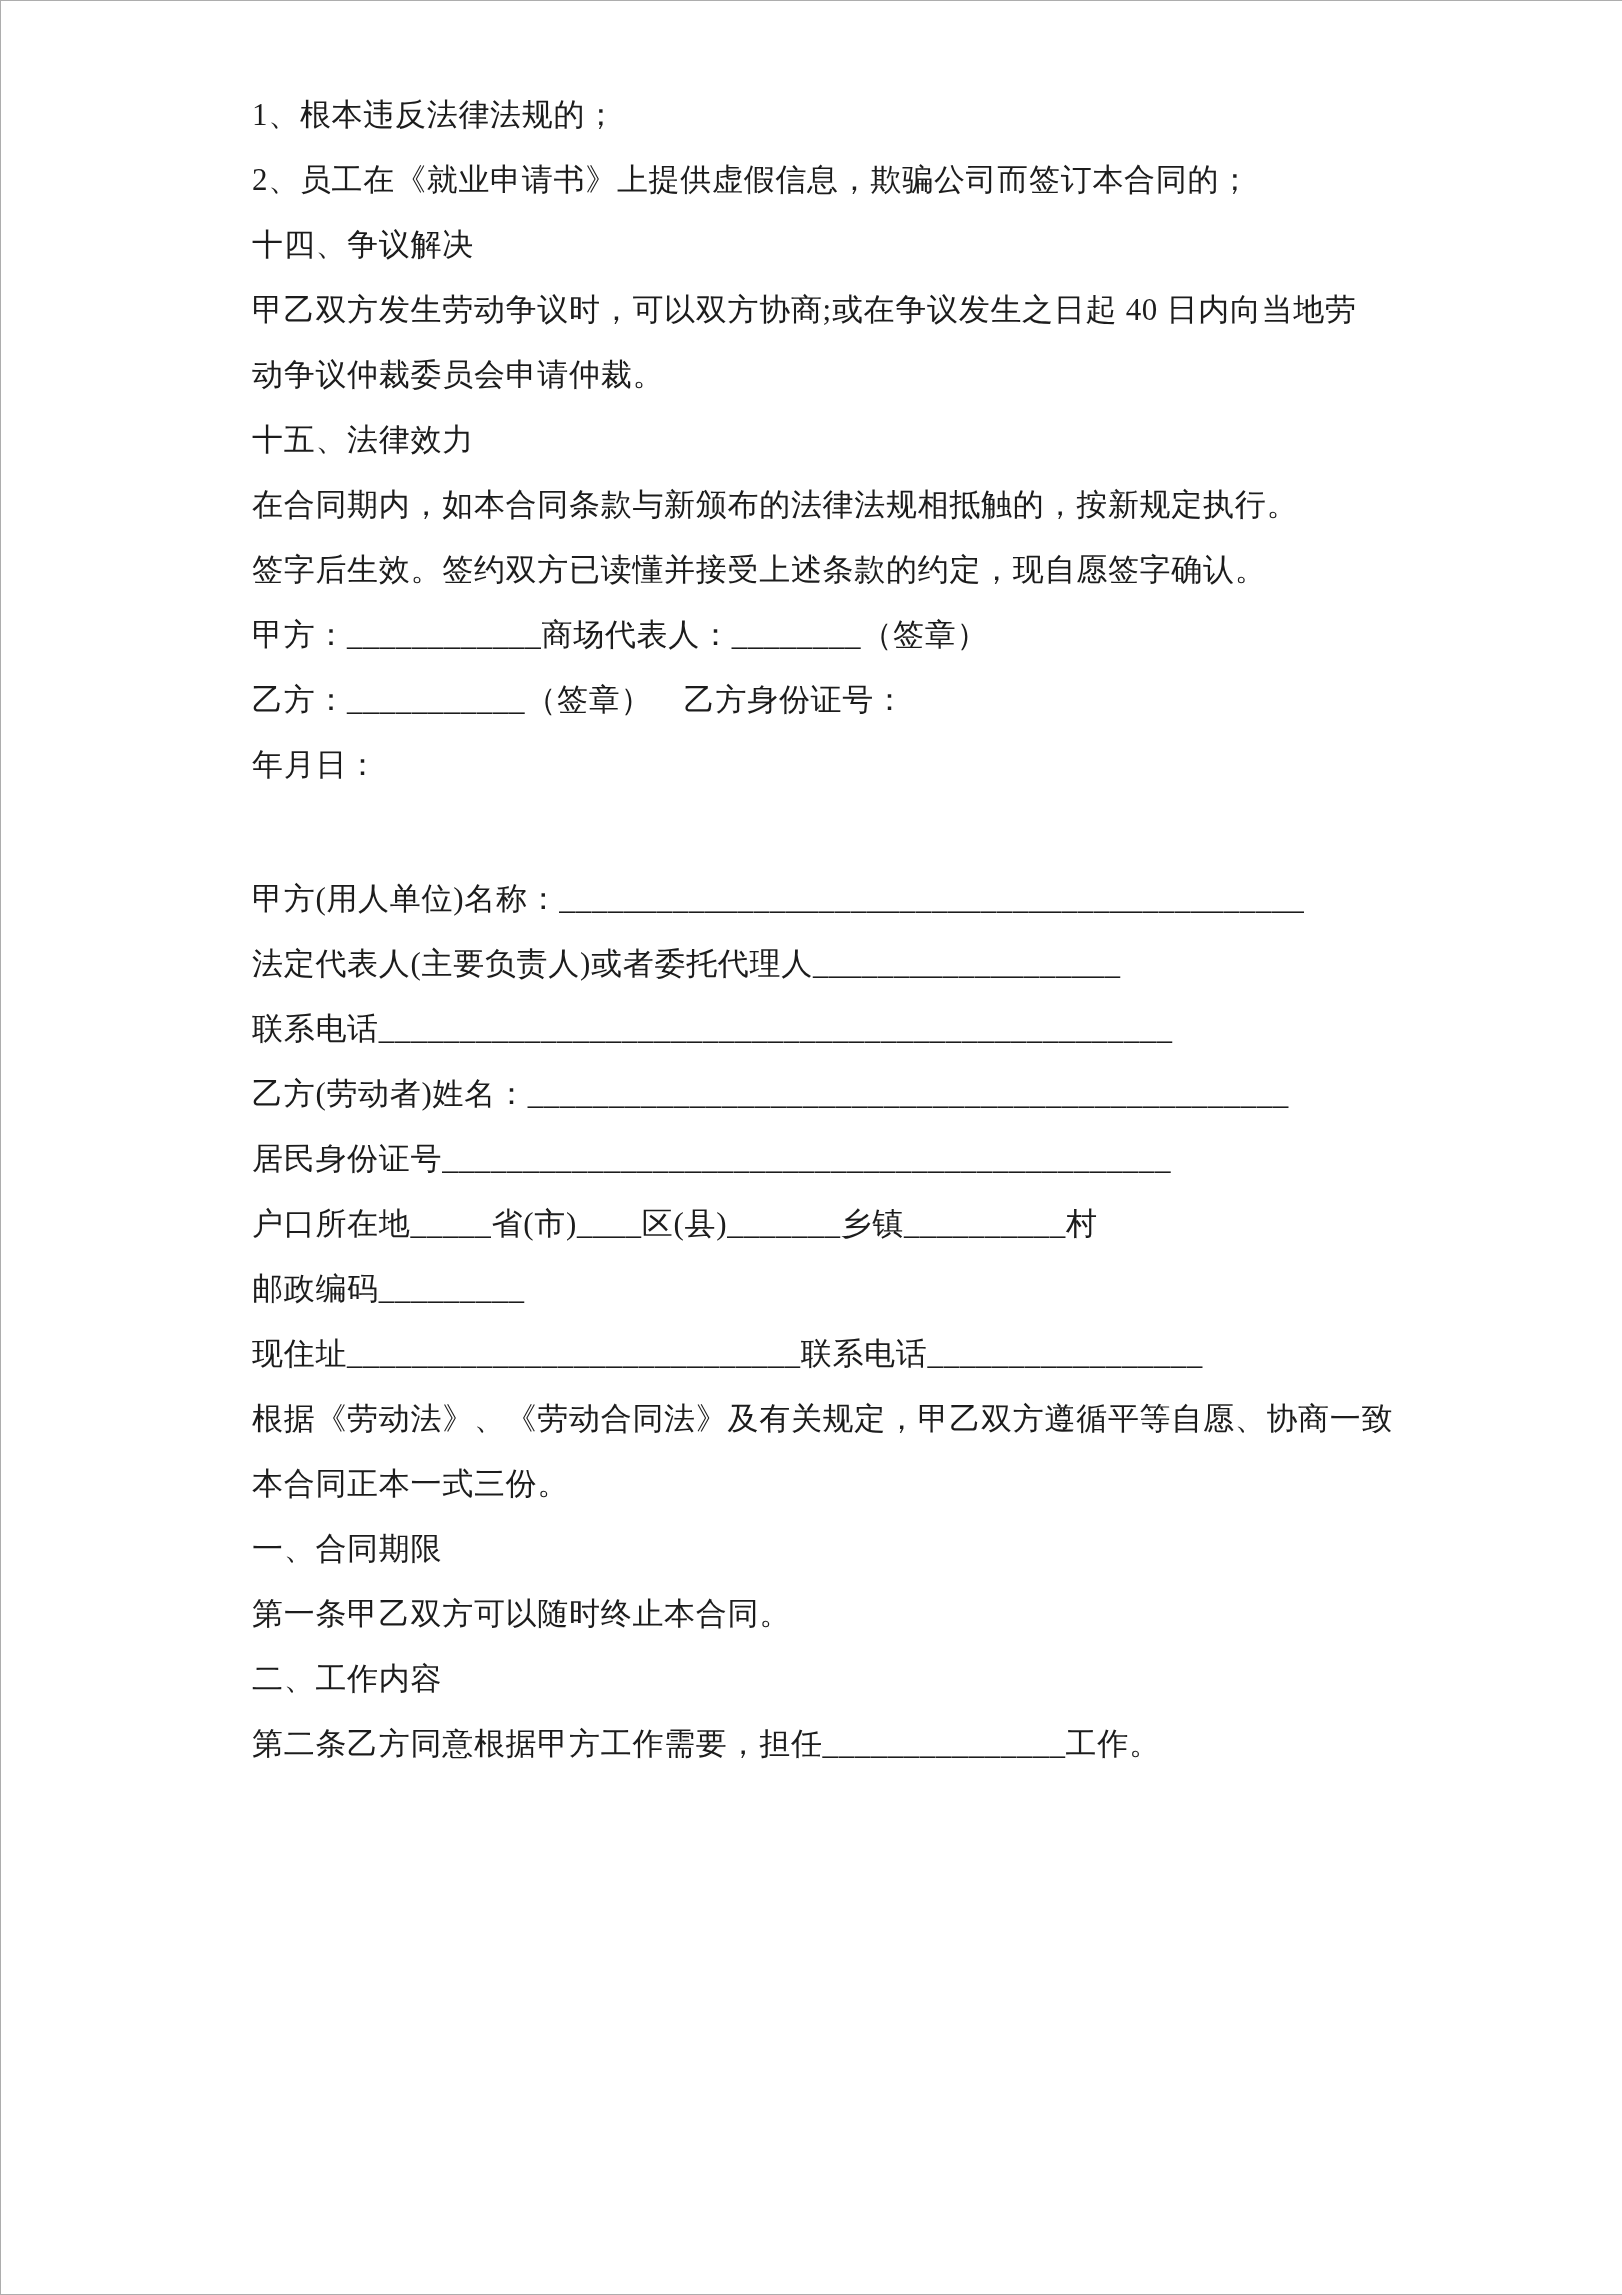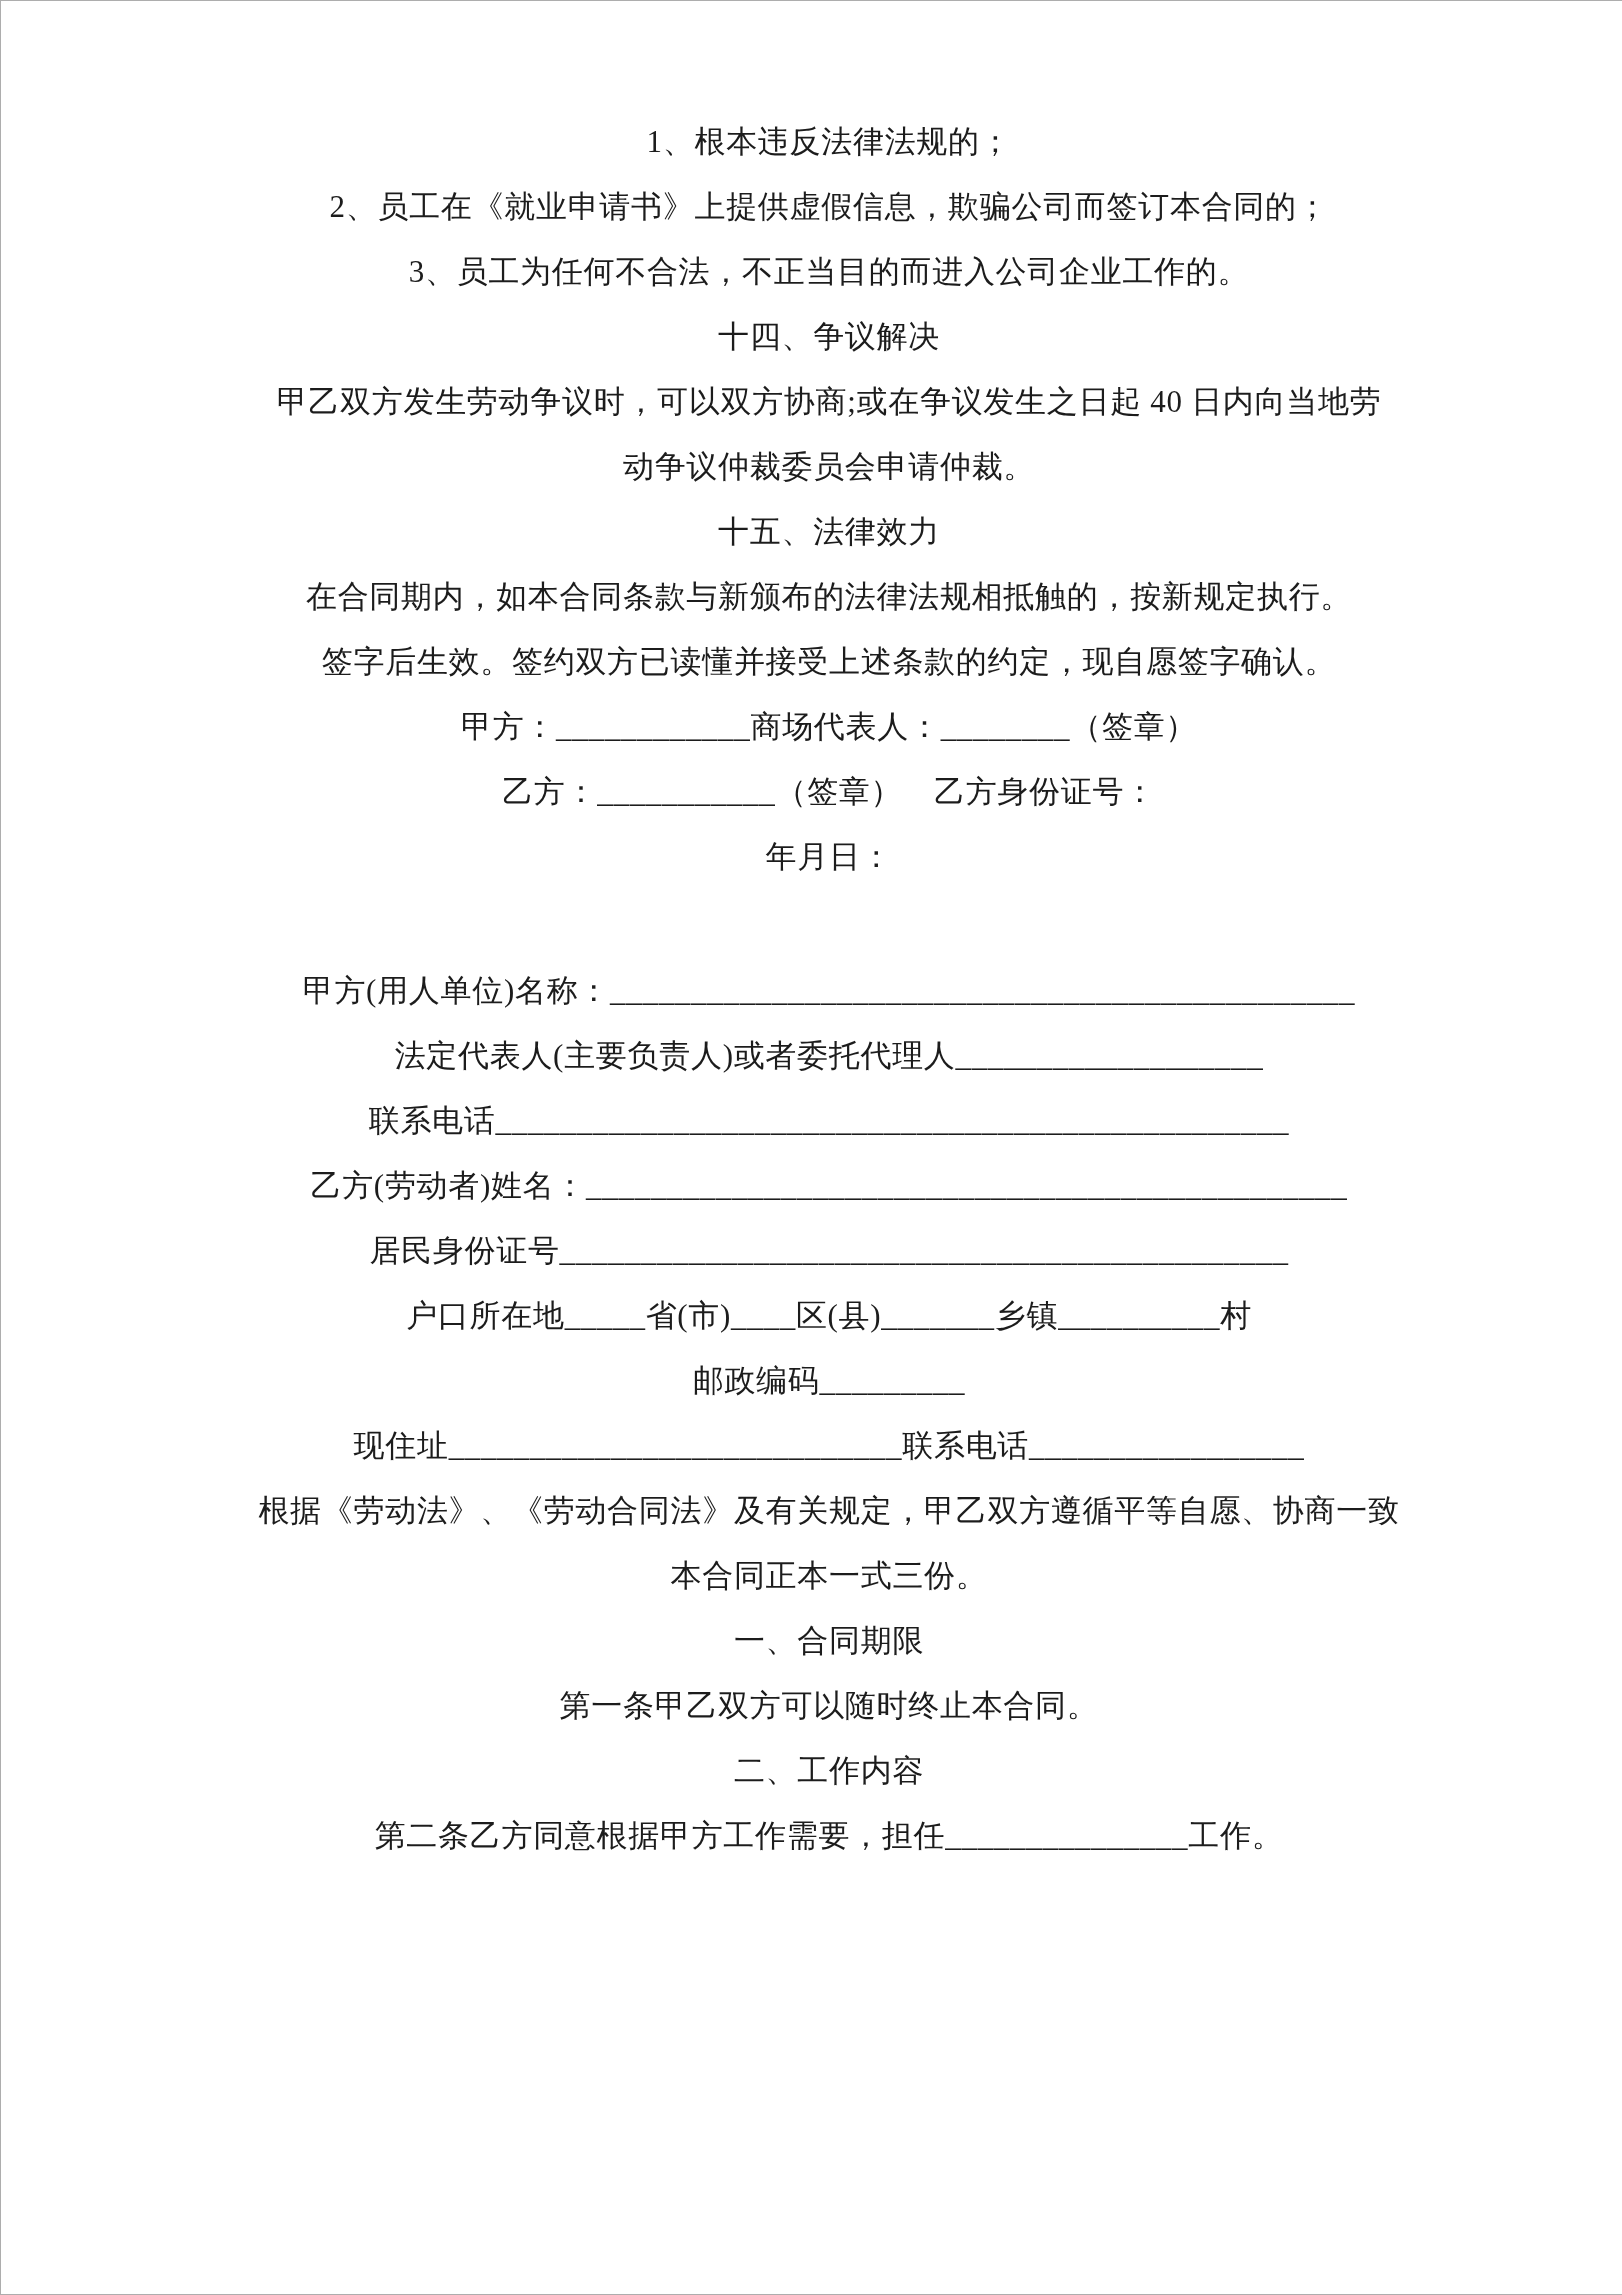--- a/index.html
+++ b/index.html
@@ -7,24 +7,23 @@
     padding: 0;
     background: #ffffff;
   }
   .page {
     position: relative;
     width: 1623px;
     height: 2295px;
     background: #ffffff;
     box-sizing: border-box;
     border: 1.3px solid #adadad;
-    padding: 108px 216px 0 251px;
+    padding: 81px 216px 0 251px;
     font-family: "Liberation Serif", "DejaVu Serif", serif;
     color: #1c1c1c;
-    text-align: center;
   }
   .line {
     margin: 0;
     font-size: 31px;
     line-height: 65px;
     white-space: nowrap;
     letter-spacing: 0.7px;
   }
   .bold {
     font-weight: 400;
@@ -32,21 +31,20 @@
   .gap-before {
     margin-top: 69px;
   }
 </style>
 </head>
 <body>
 
 <div class="page">
   <p class="line">1、根本违反法律法规的；</p>
   <p class="line">2、员工在《就业申请书》上提供虚假信息，欺骗公司而签订本合同的；</p>
-  <p class="line">3、员工为任何不合法，不正当目的而进入公司企业工作的。</p>
   <p class="line bold">十四、争议解决</p>
   <p class="line">甲乙双方发生劳动争议时，可以双方协商;或在争议发生之日起 40 日内向当地劳</p>
   <p class="line">动争议仲裁委员会申请仲裁。</p>
   <p class="line bold">十五、法律效力</p>
   <p class="line">在合同期内，如本合同条款与新颁布的法律法规相抵触的，按新规定执行。</p>
   <p class="line">签字后生效。签约双方已读懂并接受上述条款的约定，现自愿签字确认。</p>
   <p class="line">甲方：____________商场代表人：________（签章）</p>
   <p class="line">乙方：___________（签章）　乙方身份证号：</p>
   <p class="line">年月日：</p>
   <p class="line bold gap-before">甲方(用人单位)名称：______________________________________________</p>

